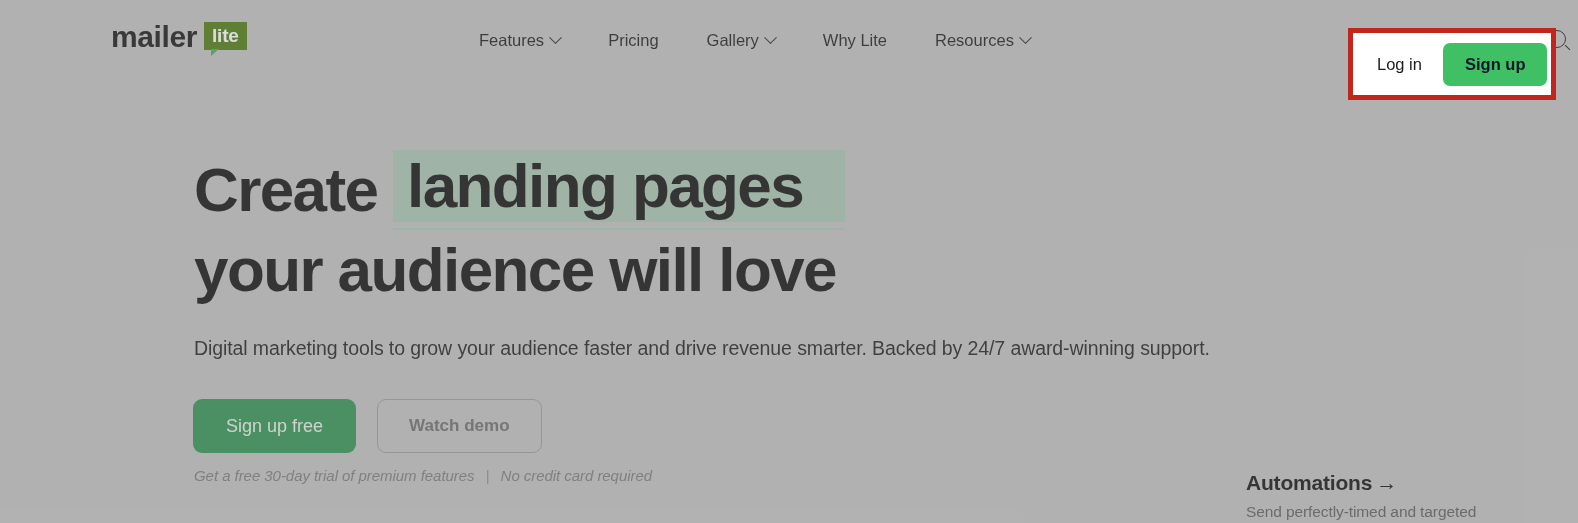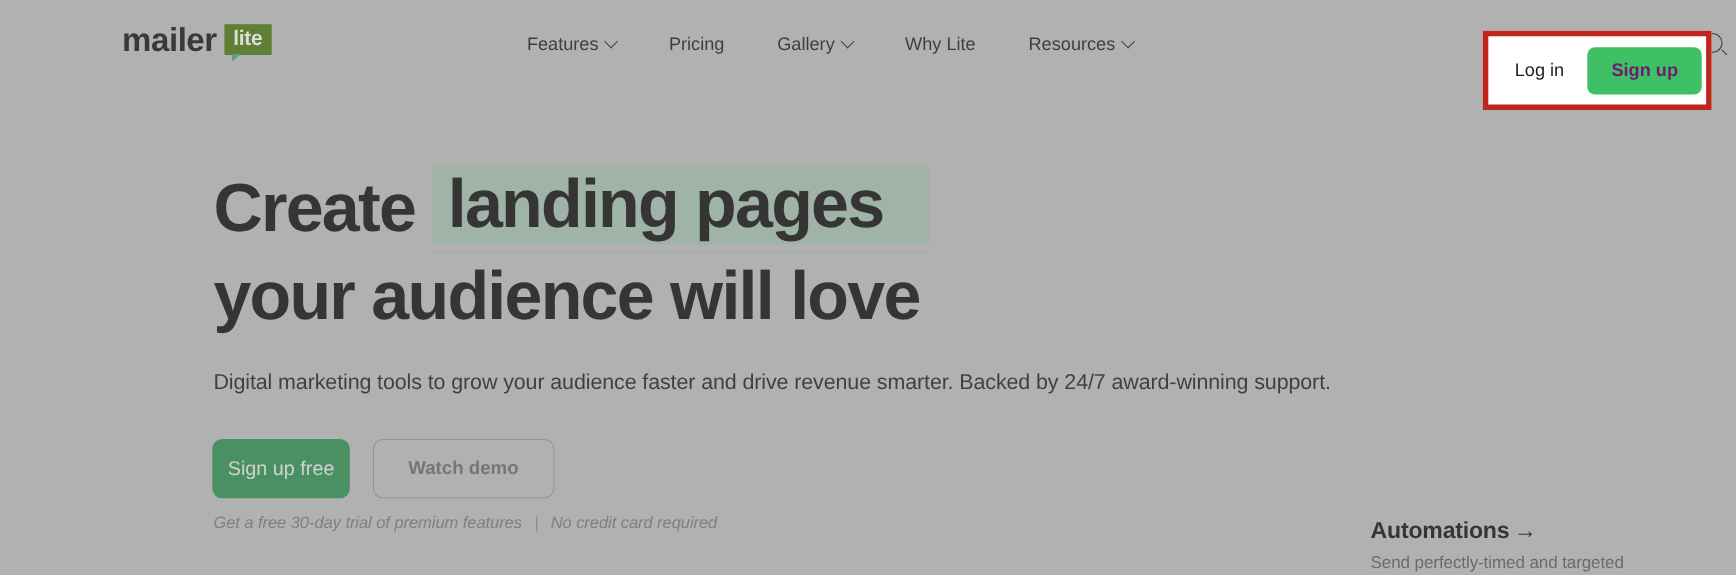--- a/index.html
+++ b/index.html
@@ -184,21 +184,21 @@
     font-size: 16.5px;
     color: #1c1c1c;
     cursor: pointer;
     padding: 8px 0;
     margin-left: 24px;
     white-space: nowrap;
   }
   .signup-btn {
     margin-left: 21px;
     background: #3fc064;
-    color: #701a75;
+    color: #0f172a;
     font-size: 16.5px;
     font-weight: 600;
     border: none;
     border-radius: 7px;
     padding: 12px 22px;
     cursor: pointer;
     font-family: "Liberation Sans", sans-serif;
     white-space: nowrap;
   }
 
@@ -258,21 +258,21 @@
     align-items: center;
     gap: 21px;
   }
   .btn-primary {
     background: #309252;
     color: #e9f3ec;
     border: none;
     border-radius: 9px;
     font-size: 18px;
     font-weight: 500;
-    padding: 0 14px;
+    padding: 0 33px;
     height: 54px;
     cursor: pointer;
     font-family: "Liberation Sans", sans-serif;
     white-space: nowrap;
   }
   .btn-secondary {
     background: transparent;
     color: #6d6d6d;
     border: 1.5px solid #9b9b9b;
     border-radius: 9px;

